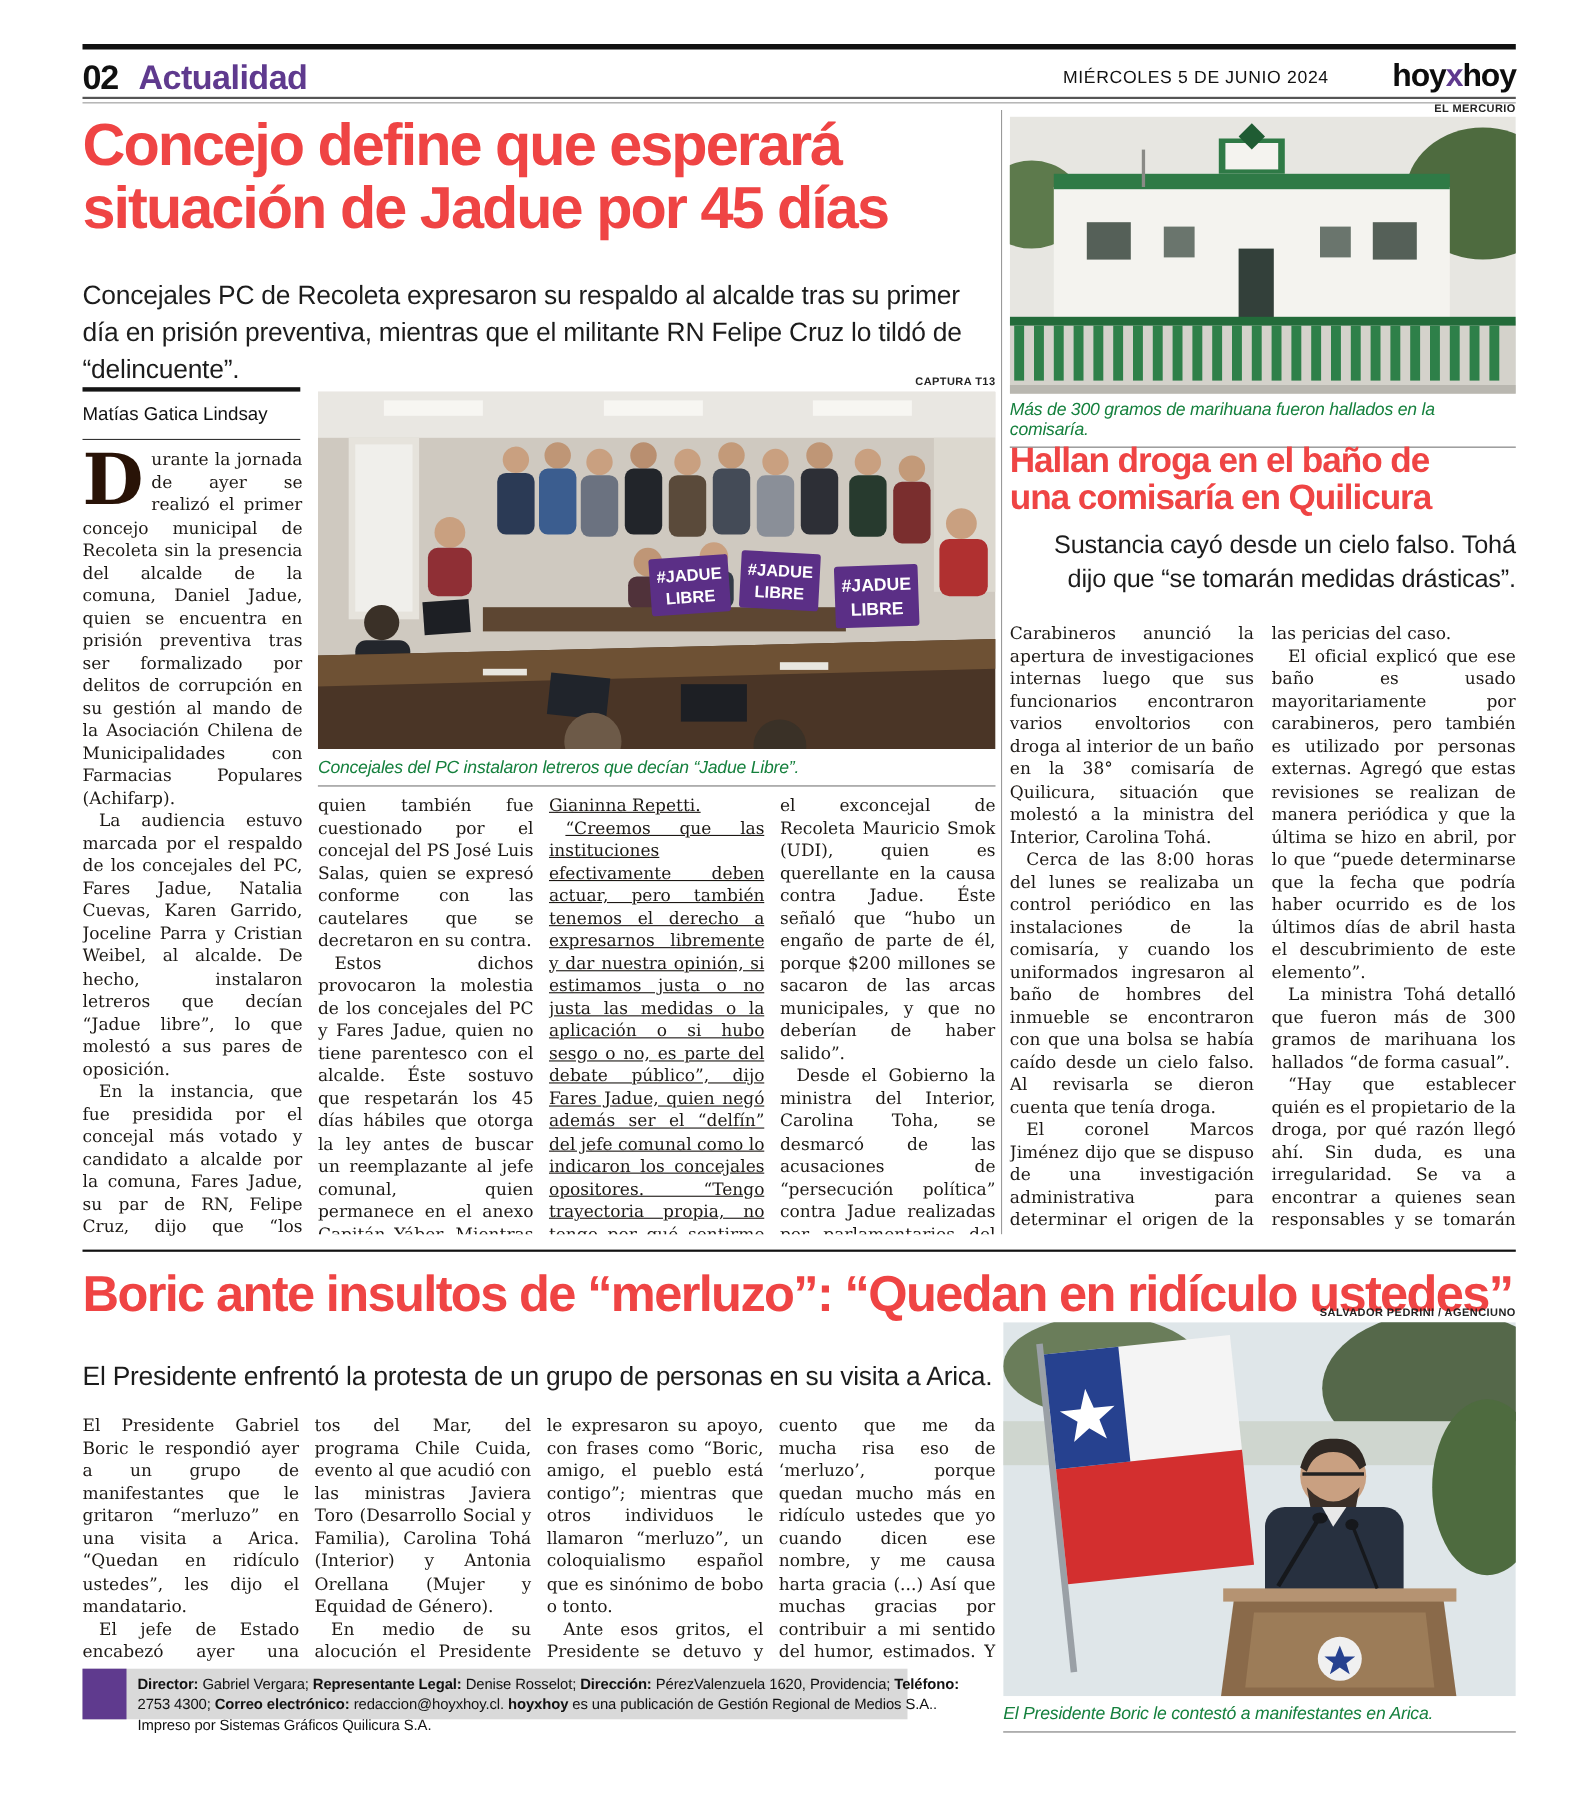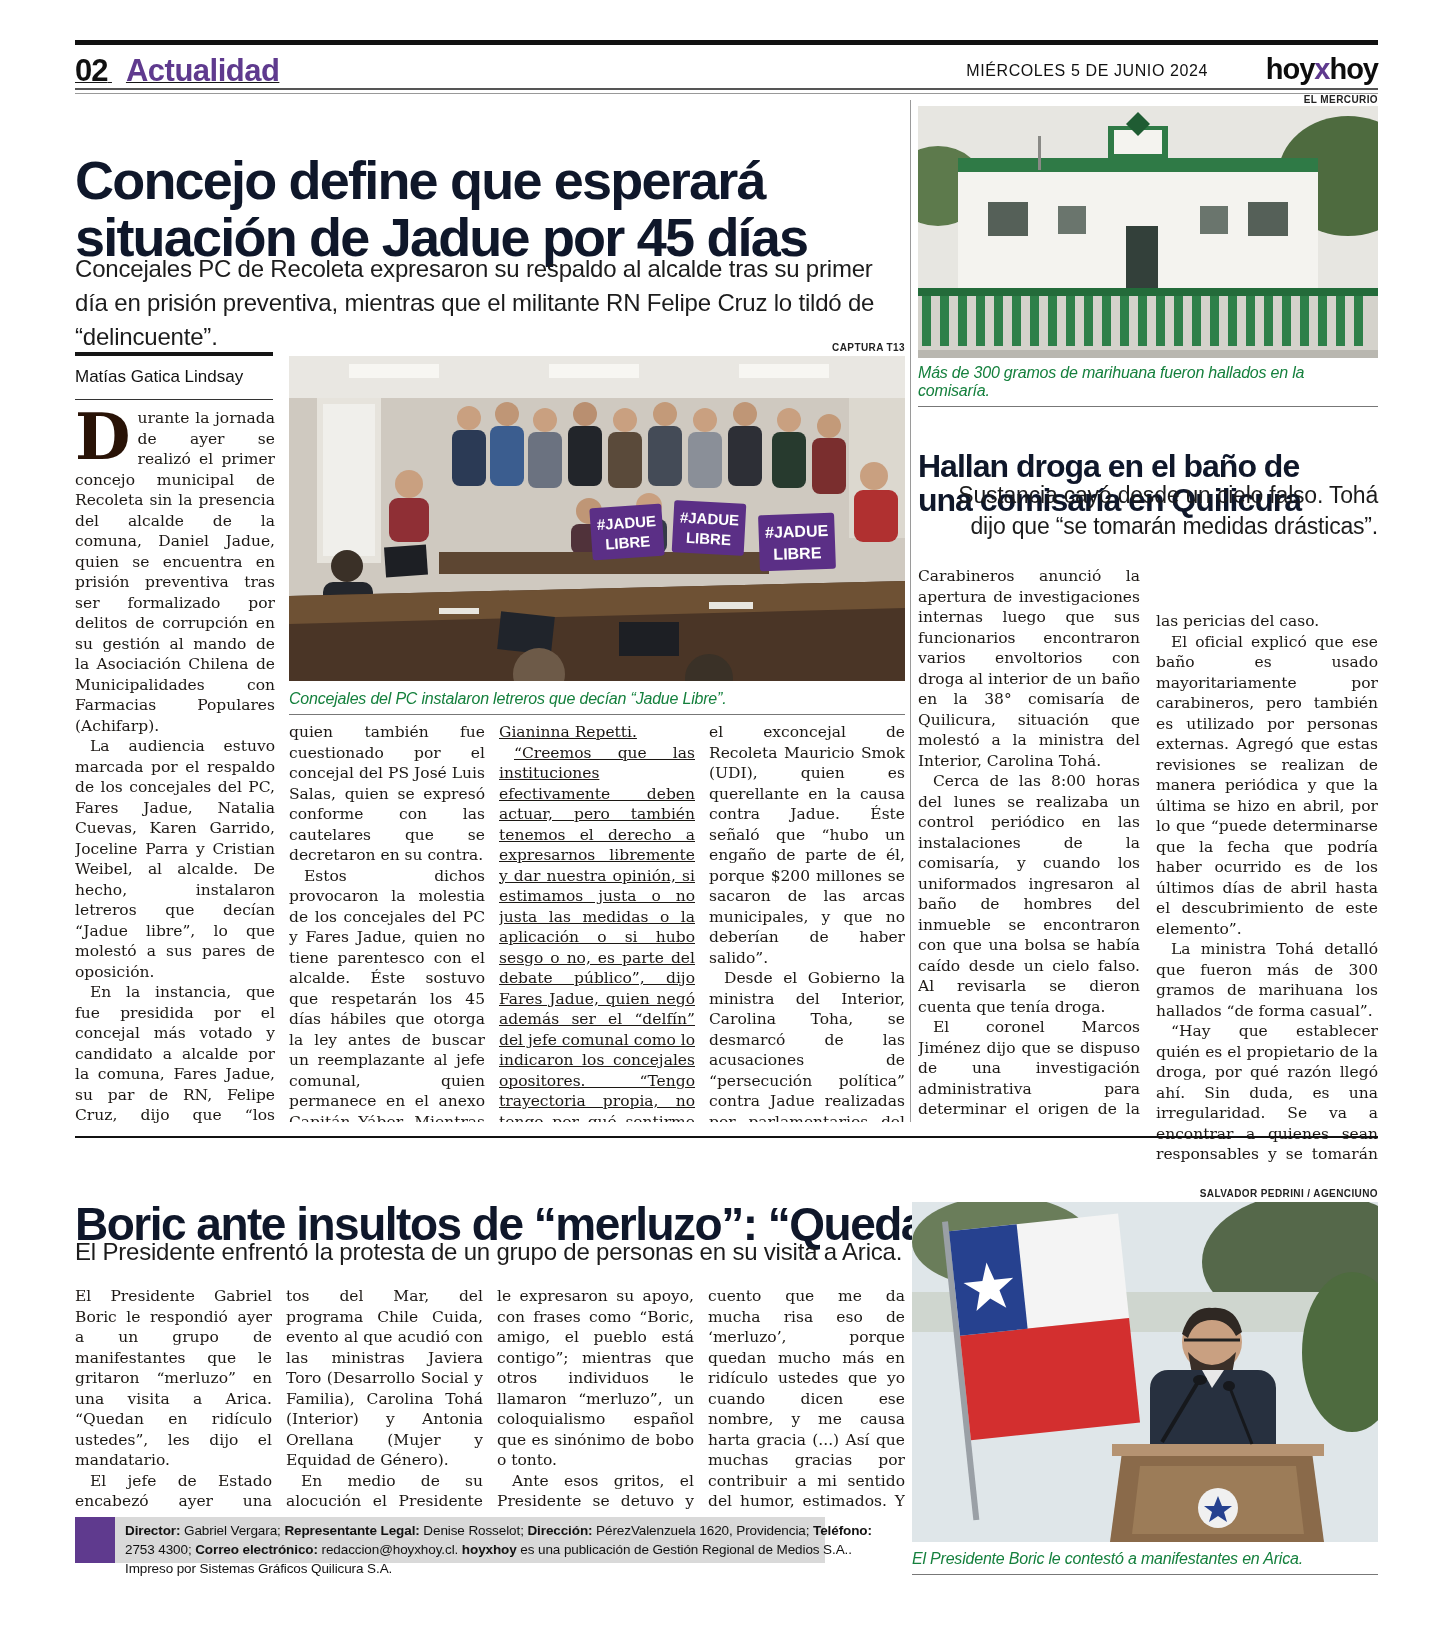--- a/index.html
+++ b/index.html
@@ -7,21 +7,21 @@
         font-family:"Liberation Sans",sans-serif;color:#151515;}
   .abs{position:absolute;}
   .rule{background:#111;}
   
   .pagenum{font-size:31px;font-weight:800;color:#111;letter-spacing:-1px;}
   .section{font-size:31px;font-weight:800;letter-spacing:-0.5px;}
   .issuedate{font-size:16px;font-weight:500;color:#111;letter-spacing:0.6px;}
   .logo{font-size:29px;font-weight:800;color:#0d0d0d;letter-spacing:-1px;}
   .dblrule{border-top:2px solid #555;border-bottom:1px solid #999;height:3px;}
   
-  .headline{font-weight:800;color:#0f172a;letter-spacing:-1.8px;line-height:1.06;margin-top:48px;}
+  .headline{font-weight:800;color:#ef4444;letter-spacing:-1.8px;line-height:1.06;}
   .subhead{font-weight:400;color:#1c1c1c;letter-spacing:-0.2px;}
   
   .bodycol{font-family:"DejaVu Serif",serif;font-size:15.5px;line-height:20.5px;
            text-align:justify;color:#1c1814;overflow:hidden;}
   .bodycol p{margin:0;}
   .bodycol p.ind{text-indent:15px;}
   .dropcap{float:left;font-family:"DejaVu Serif",serif;font-weight:700;font-size:64px;
            line-height:52px;padding:3px 7px 0 0;color:#291307;}
   .byline-box{border-top:4px solid #151515;border-bottom:1.5px solid #333;
               padding:11px 0 12px 0;font-size:17px;color:#111;}
@@ -34,21 +34,21 @@
   .footer-text{font-size:13.5px;line-height:19px;color:#111;letter-spacing:-0.1px;}
   .footer-text b{font-weight:700;}
   svg{display:block;}
 </style>
 </head>
 <body>
 
 <div id="page">
 
   <div class="abs rule" style="left:75px;top:40px;width:1303px;height:5px;"></div>
-  <div class="abs" style="left:75px;top:53px;text-decoration:underline;">
+  <div class="abs" style="left:75px;top:53px;">
     <span class="pagenum">02</span>
     <span class="section" style="color:#5f3a8e;margin-left:14px;">Actualidad</span>
   </div>
   <div class="abs issuedate" style="right:232px;top:62px;">MIÉRCOLES 5 DE JUNIO 2024</div>
   <div class="abs logo" style="right:62px;top:53px;">
     <span>hoy</span><span style="color:#5f3a8e;">x</span><span>hoy</span>
   </div>
   <div class="abs dblrule" style="left:75px;top:88px;width:1303px;"></div>
 
   <div class="abs headline" style="left:75px;top:104px;width:840px;font-size:54px;">
@@ -215,21 +215,21 @@
     <div>Hallan droga en el baño de</div>
     <div>una comisaría en Quilicura</div>
   </div>
   <div class="abs subhead" style="left:918px;top:480px;width:460px;font-size:23px;line-height:31px;text-align:right;">Sustancia cayó desde un cielo falso. Tohá dijo que “se tomarán medidas drásticas”.</div>
 
   <div class="abs bodycol" style="left:918px;top:566px;width:222px;height:556px;">
     <p>Carabineros anunció la apertura de investigaciones internas luego que sus funcionarios encontraron varios envoltorios con droga al interior de un baño en la 38° comisaría de Quilicura, situación que molestó a la ministra del Interior, Carolina Tohá.</p>
     <p class="ind">Cerca de las 8:00 horas del lunes se realizaba un control periódico en las instalaciones de la comisaría, y cuando los uniformados ingresaron al baño de hombres del inmueble se encontraron con que una bolsa se había caído desde un cielo falso. Al revisarla se dieron cuenta que tenía droga.</p>
     <p class="ind">El coronel Marcos Jiménez dijo que se dispuso de una investigación administrativa para determinar el origen de la droga. Por otra parte, la Fiscalía le instruyó al OS7 de Carabineros realizar</p>
   </div>
-  <div class="abs bodycol" style="left:1156px;top:566px;width:222px;height:556px;margin-top:45px;">
+  <div class="abs bodycol" style="left:1156px;top:566px;width:222px;height:556px;">
     <p>las pericias del caso.</p>
     <p class="ind">El oficial explicó que ese baño es usado mayoritariamente por carabineros, pero también es utilizado por personas externas. Agregó que estas revisiones se realizan de manera periódica y que la última se hizo en abril, por lo que “puede determinarse que la fecha que podría haber ocurrido es de los últimos días de abril hasta el descubrimiento de este elemento”.</p>
     <p class="ind">La ministra Tohá detalló que  fueron más de 300 gramos de marihuana los hallados “de forma casual”.</p>
     <p class="ind">“Hay que establecer quién es el propietario de la droga, por qué razón llegó ahí. Sin duda, es una irregularidad. Se va a encontrar a quienes sean responsables y se tomarán las medidas más drásticas que corresponden a un caso de este tipo”, dijo la ministra.</p>
   </div>
 
   <div class="abs rule" style="left:75px;top:1136px;width:1303px;height:2px;"></div>
 
   <div class="abs headline" style="left:75px;top:1152px;width:1303px;font-size:46px;letter-spacing:-1.5px;">Boric ante insultos de “merluzo”: “Quedan en ridículo ustedes”</div>
   <div class="abs credit" style="left:1178px;top:1188px;width:200px;">SALVADOR PEDRINI / AGENCIUNO</div>

